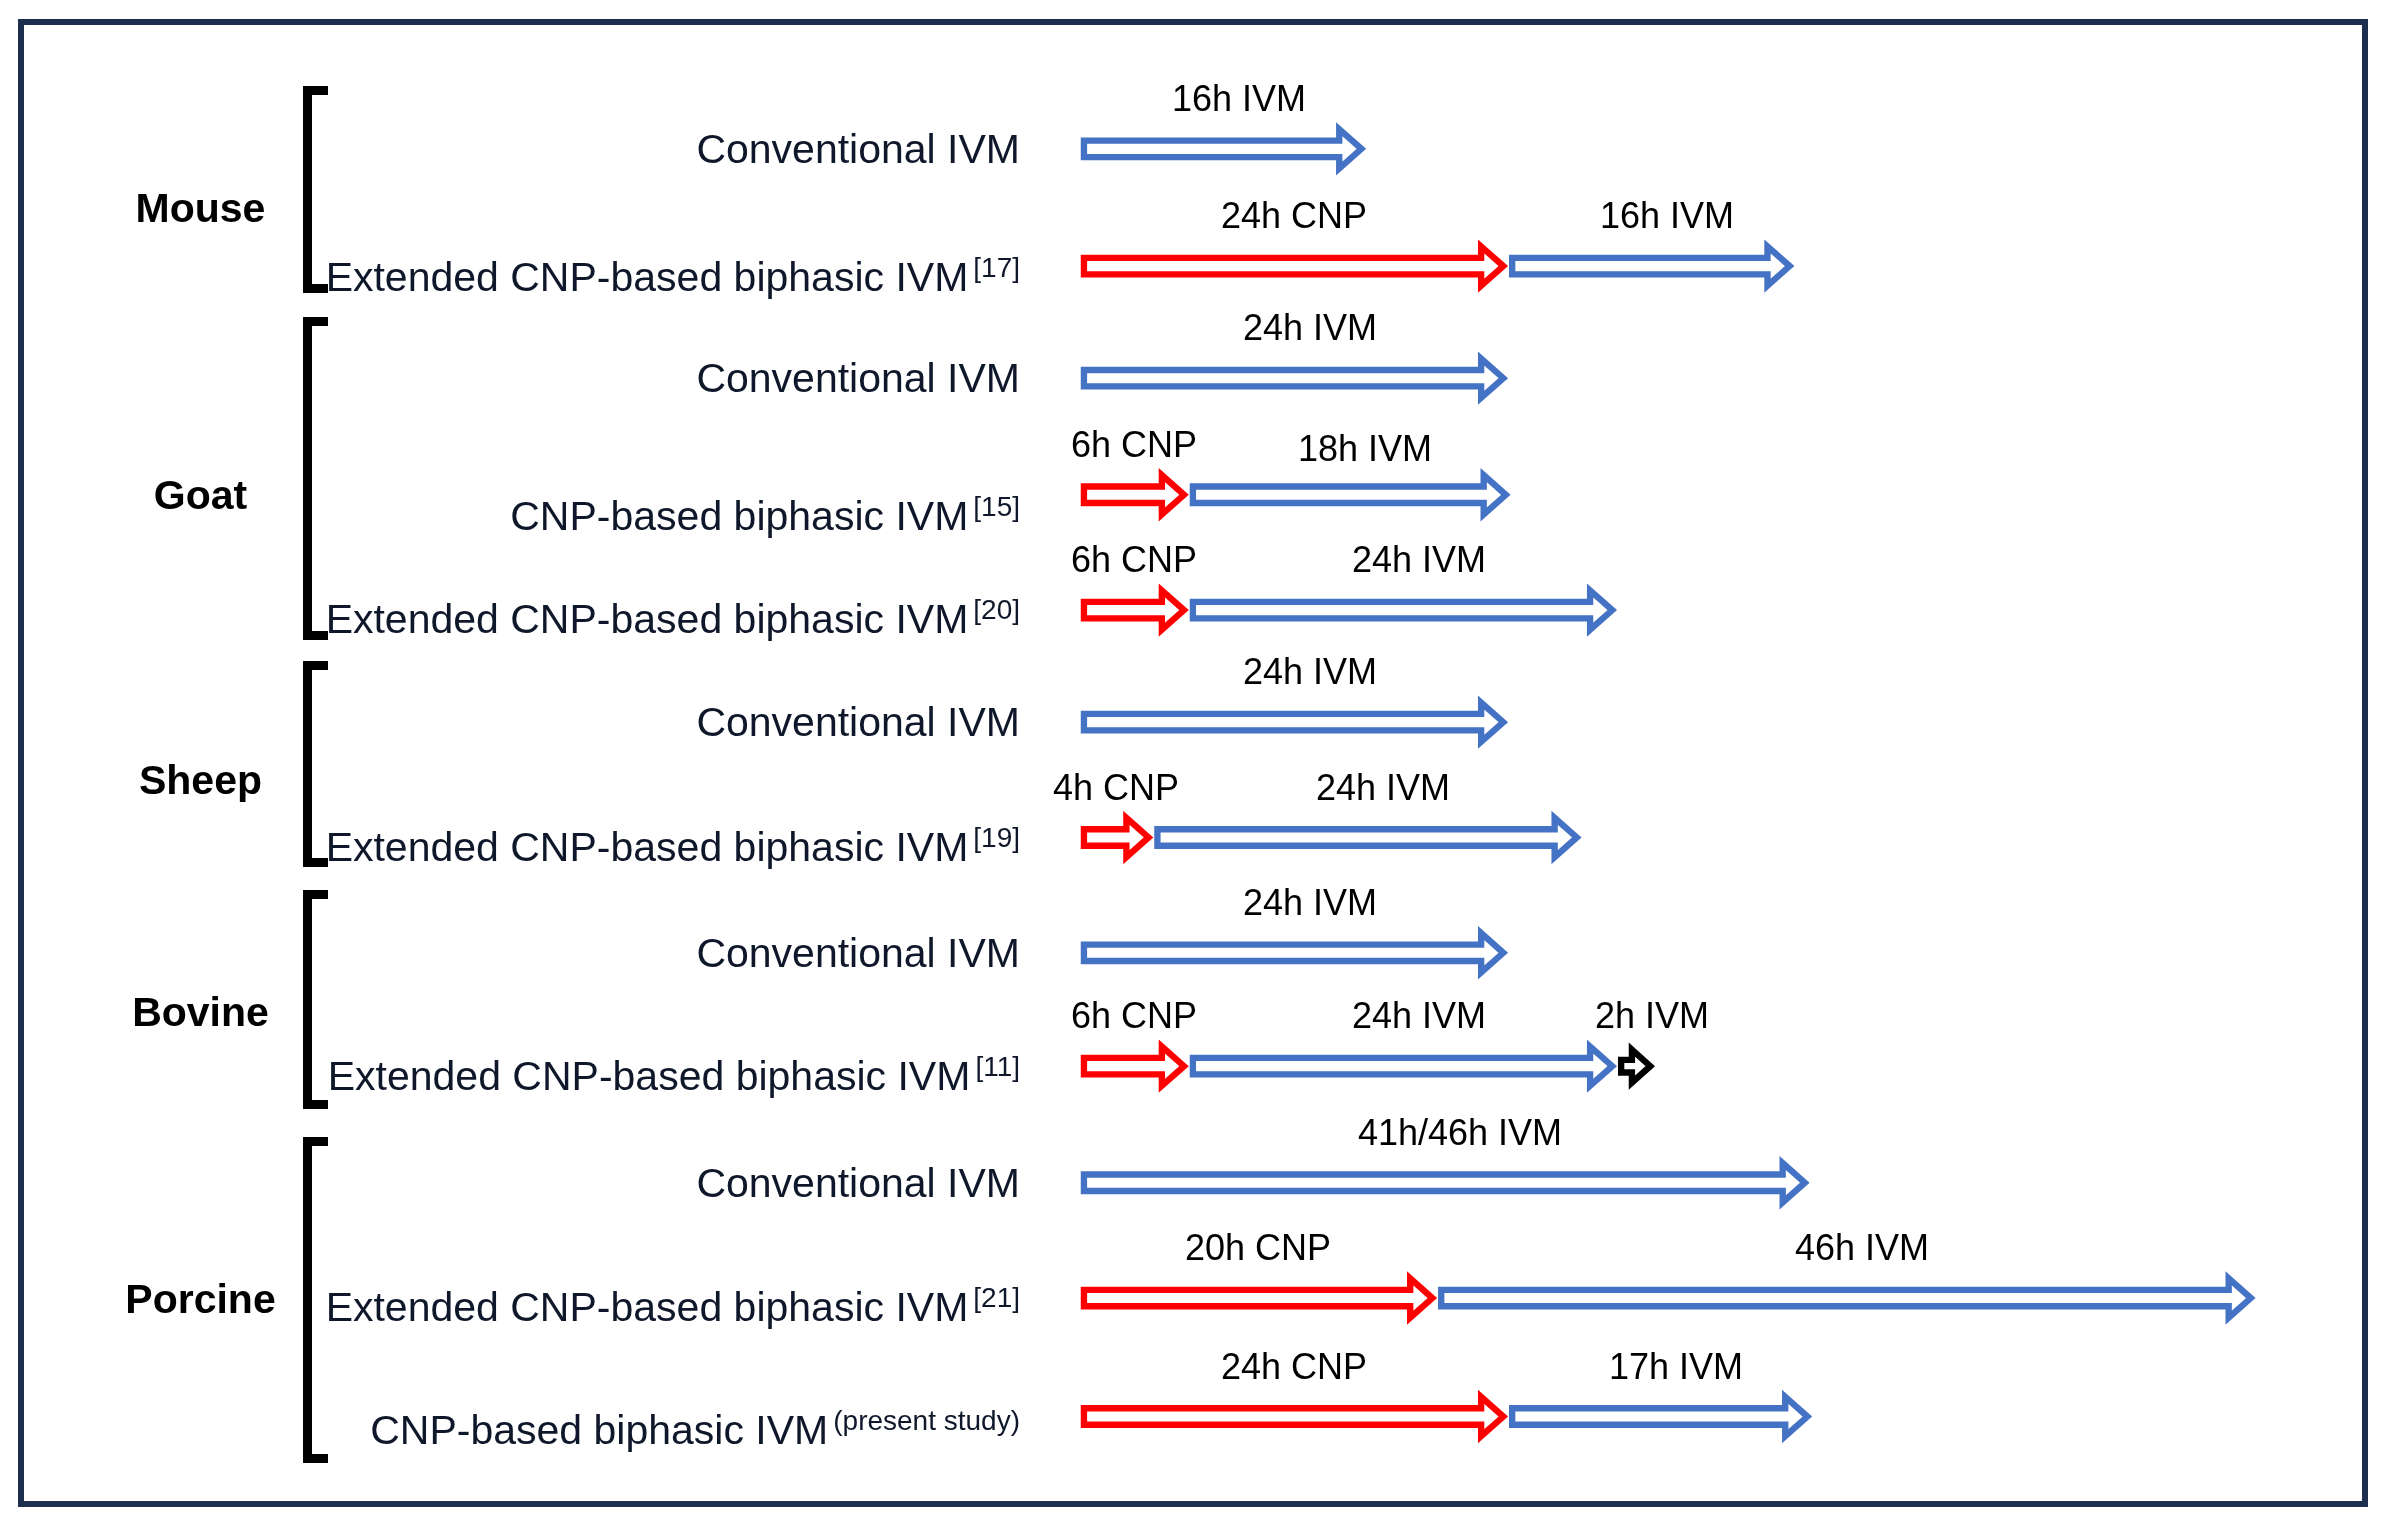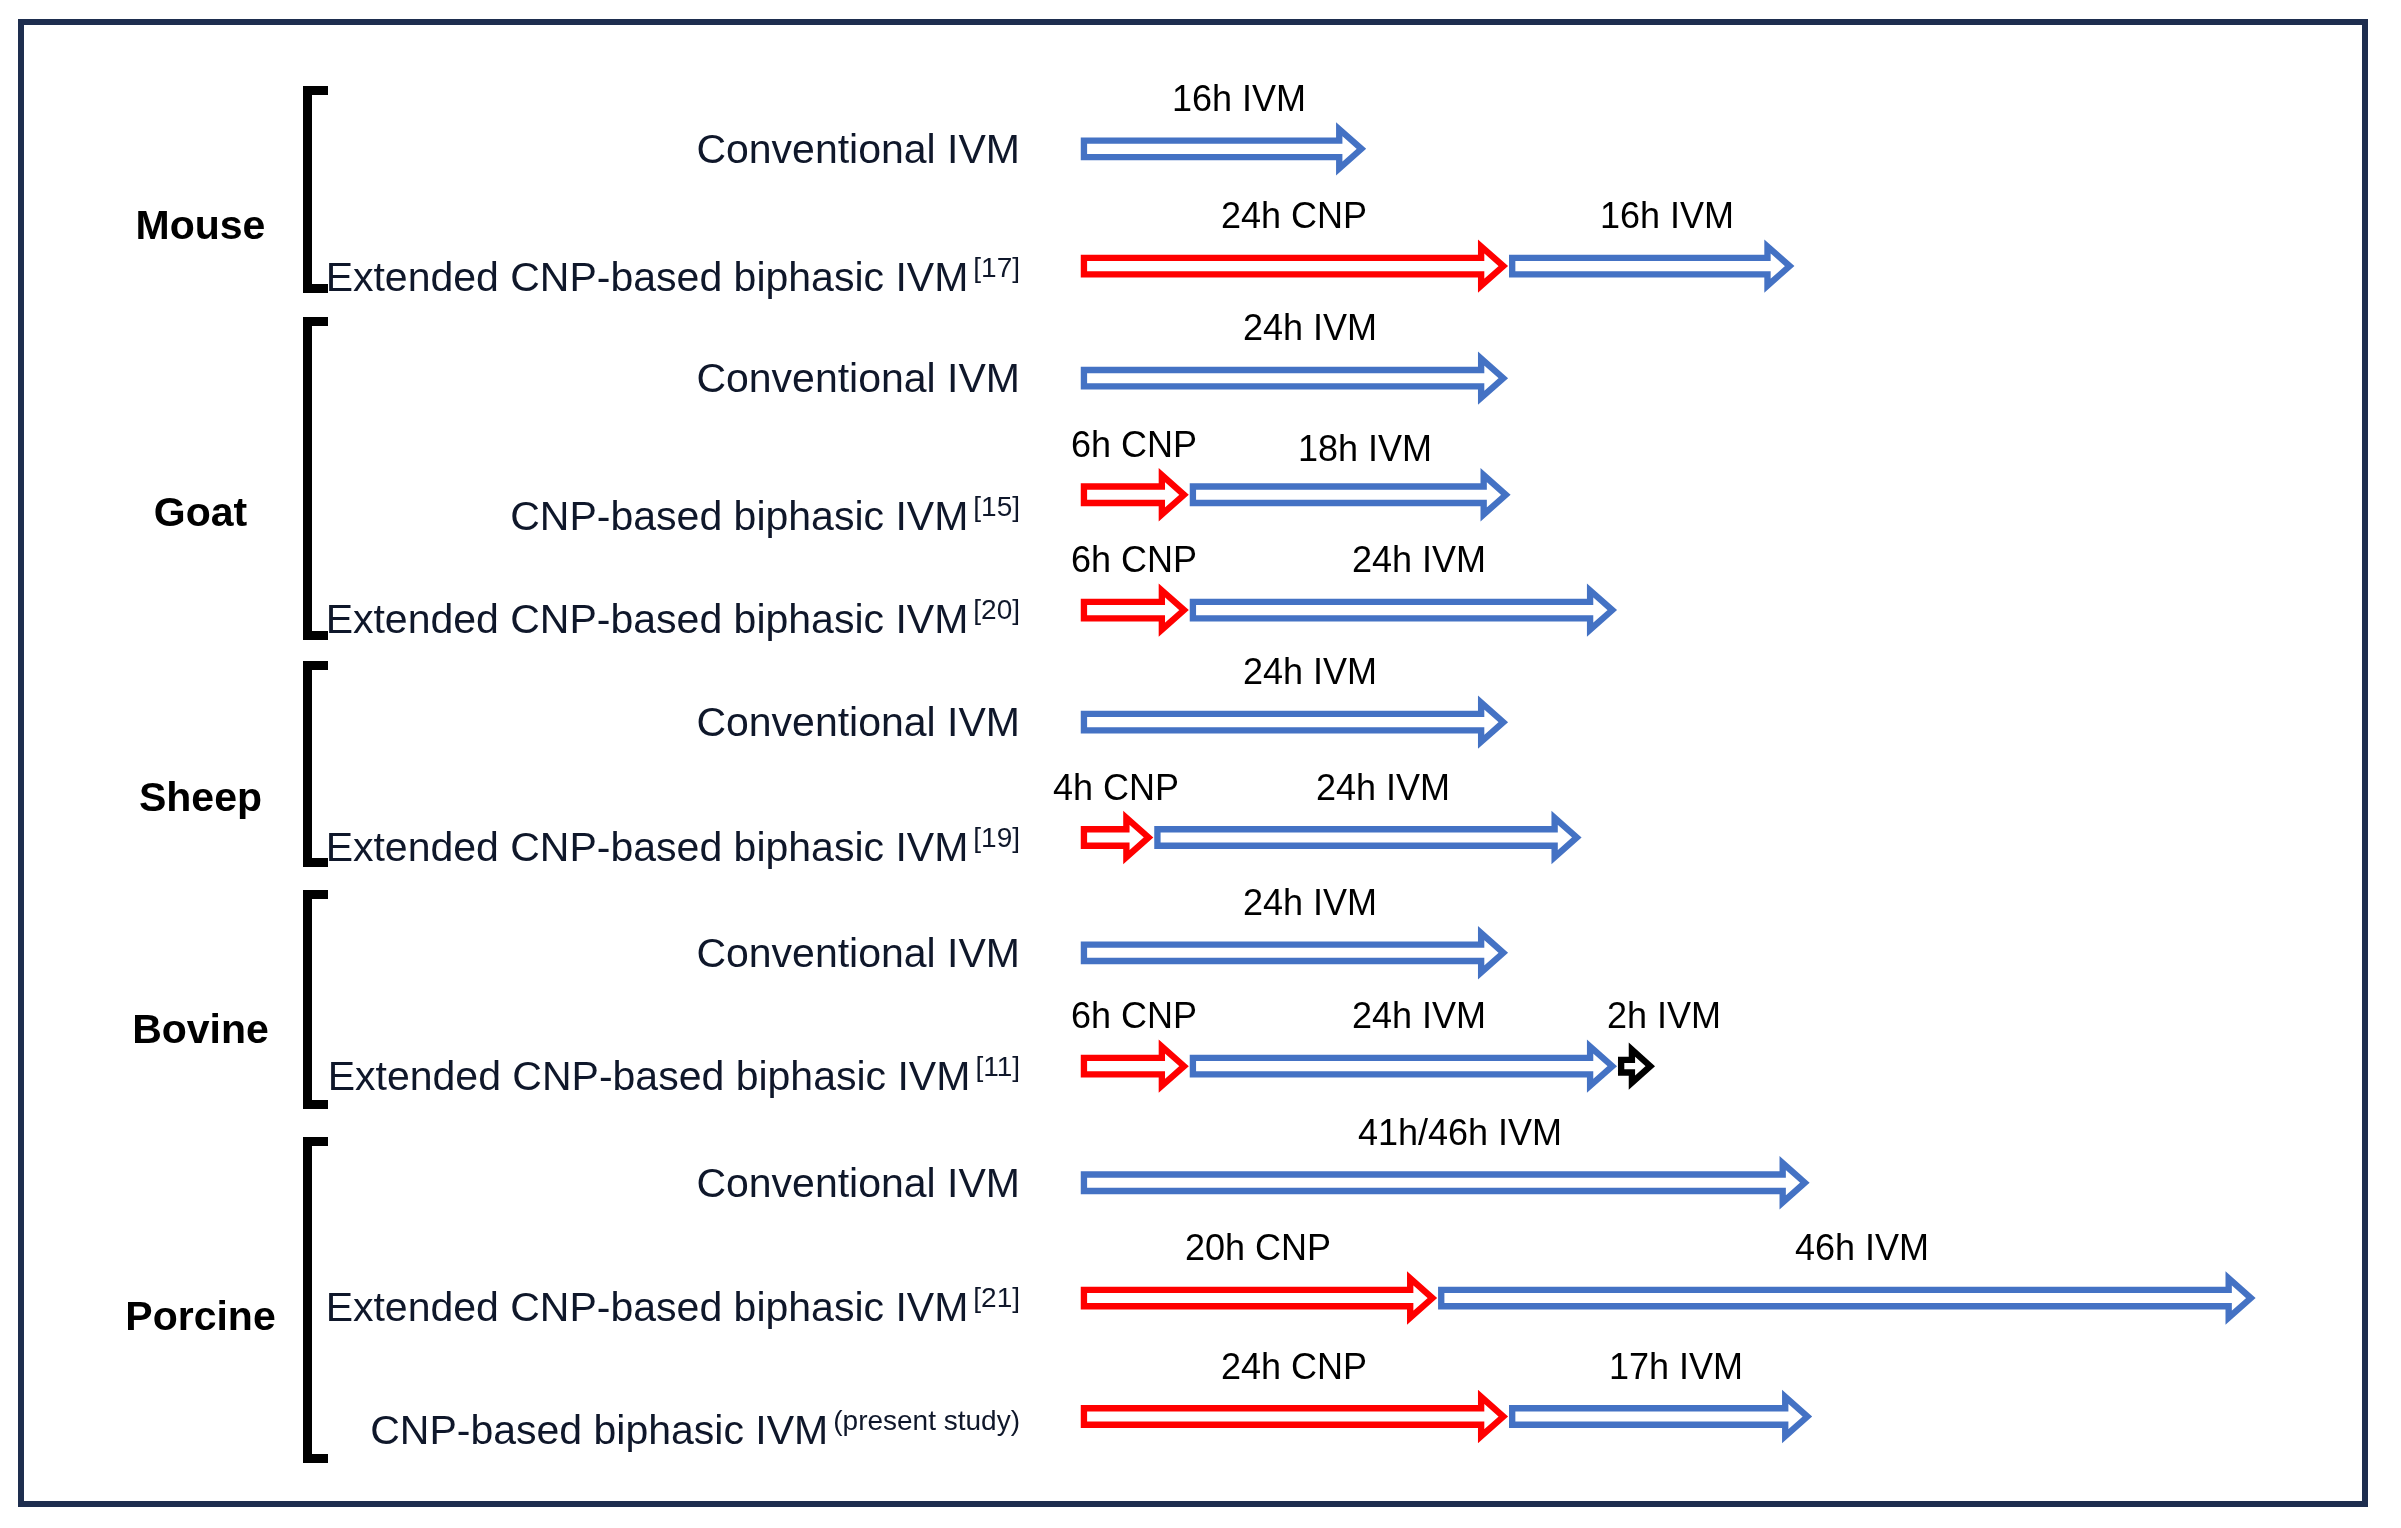--- a/index.html
+++ b/index.html
@@ -11,21 +11,21 @@
     position:absolute; left:18px; top:19px; width:2350px; height:1488px;
     border:6.3px solid #1e2e4f; box-sizing:border-box;
   }
   #arrows { position:absolute; left:0; top:0; }
   .bracket {
     position:absolute; left:303px; width:25px; box-sizing:border-box;
     border-left:9px solid #000; border-top:9px solid #000; border-bottom:9px solid #000;
   }
   .species {
     position:absolute; left:74px; width:253px; text-align:center;
-    font-size:41px; font-weight:bold; color:#000; white-space:nowrap;margin-top:17px;
+    font-size:41px; font-weight:bold; color:#000; white-space:nowrap;
   }
   .rowlabel {
     position:absolute; left:0; width:1020px; text-align:right;
     font-size:41px; color:#0f172a; white-space:nowrap;
   }
   .sup { font-size:28px; vertical-align:14px; margin-left:5px; }
   .seglabel {
     position:absolute; width:380px; text-align:center;
     font-size:36px; color:#000; white-space:nowrap;
   }
@@ -81,21 +81,21 @@
     <div class="rowlabel" style="top: 810px; line-height: 56px;"><span>Extended CNP-based biphasic IVM</span><span class="sup">[19]</span></div>
     <div class="seglabel" style="left: 926px; top: 767px; line-height: 41px;">4h CNP</div>
     <div class="seglabel" style="left: 1193px; top: 767px; line-height: 41px;">24h IVM</div>
     <div class="bracket" style="top: 890px; height: 219px;"></div>
     <div class="species" style="top: 984px; line-height: 56px;">Bovine</div>
     <div class="rowlabel" style="top: 925px; line-height: 56px;"><span>Conventional IVM</span></div>
     <div class="seglabel" style="left: 1120px; top: 882px; line-height: 41px;">24h IVM</div>
     <div class="rowlabel" style="top: 1039px; line-height: 56px;"><span>Extended CNP-based biphasic IVM</span><span class="sup">[11]</span></div>
     <div class="seglabel" style="left: 944px; top: 995px; line-height: 41px;">6h CNP</div>
     <div class="seglabel" style="left: 1229px; top: 995px; line-height: 41px;">24h IVM</div>
-    <div class="seglabel" style="left: 1462px; top: 995px; line-height: 41px; margin-left: 12px;">2h IVM</div>
+    <div class="seglabel" style="left: 1462px; top: 995px; line-height: 41px;">2h IVM</div>
     <div class="bracket" style="top: 1137px; height: 326px;"></div>
     <div class="species" style="top: 1271px; line-height: 56px;">Porcine</div>
     <div class="rowlabel" style="top: 1155px; line-height: 56px;"><span>Conventional IVM</span></div>
     <div class="seglabel" style="left: 1270px; top: 1112px; line-height: 41px;">41h/46h IVM</div>
     <div class="rowlabel" style="top: 1270px; line-height: 56px;"><span>Extended CNP-based biphasic IVM</span><span class="sup">[21]</span></div>
     <div class="seglabel" style="left: 1068px; top: 1227px; line-height: 41px;">20h CNP</div>
     <div class="seglabel" style="left: 1672px; top: 1227px; line-height: 41px;">46h IVM</div>
     <div class="rowlabel" style="top: 1389px; line-height: 64px;"><span>CNP-based biphasic IVM</span><span class="sup">(present study)</span></div>
     <div class="seglabel" style="left: 1104px; top: 1346px; line-height: 41px;">24h CNP</div>
     <div class="seglabel" style="left: 1486px; top: 1346px; line-height: 41px;">17h IVM</div>

